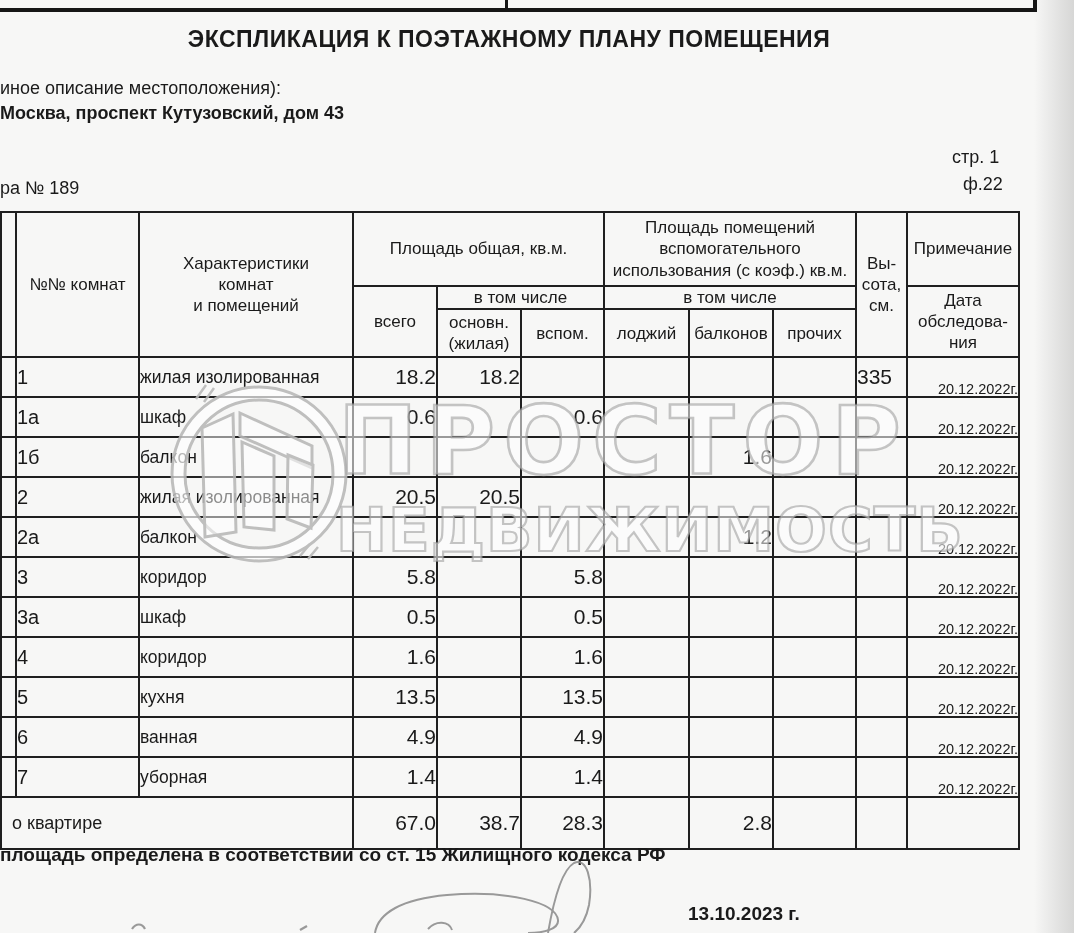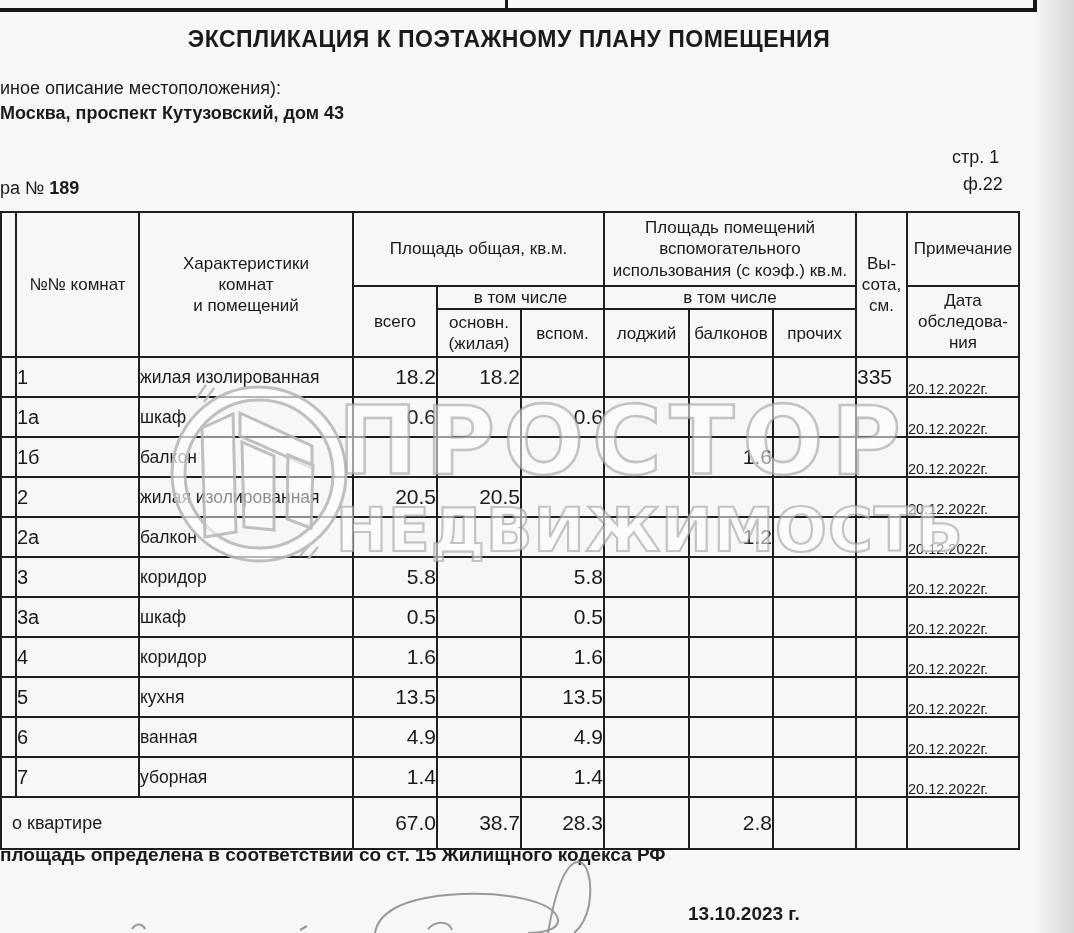--- a/index.html
+++ b/index.html
@@ -15,33 +15,33 @@
   .top-line{position:absolute;top:8px;left:0;width:1037px;height:4px;background:#161616;}
   .top-tick{position:absolute;top:0;left:505px;width:3px;height:9px;background:#161616;}
   .top-corner{position:absolute;top:0;left:1033px;width:4px;height:9px;background:#161616;}
 
   .doc-title{position:absolute;top:26px;left:0;width:1018px;text-align:center;
     font-size:23px;font-weight:bold;letter-spacing:.5px;}
   .loc-note{position:absolute;top:78px;left:0;font-size:18px;text-align:center;}
   .address{position:absolute;top:103px;left:0;font-size:18px;font-weight:bold;}
   .page-num{position:absolute;top:131px;left:952px;font-size:18px;margin-top:16px;}
   .apt-line{position:absolute;top:178px;left:0;font-size:18px;}
-  .apt-line b{font-weight:bold;}
+  .apt-line b{font-weight:normal;}
   .form-num{position:absolute;top:174px;left:963px;font-size:18px;}
 
   table.expl{position:absolute;top:211px;left:0;border-collapse:collapse;table-layout:fixed;
     width:1018px;background:transparent;}
   table.expl th,table.expl td{border:2px solid #1f1f1f;padding:0;overflow:hidden;}
   table.expl th{font-weight:normal;font-size:17px;line-height:1.25;text-align:center;vertical-align:middle;white-space:pre-line;margin-top:40px;}
   td.c-sliver{}
   td.c-num{font-size:20px;text-align:left;vertical-align:middle;padding-left:9px;}
   td.c-name{font-size:17.5px;text-align:left;vertical-align:middle;padding-left:9px;}
   td.c-val{font-size:21px;text-align:right;vertical-align:middle;padding-right:6px;}
   td.c-height{font-size:21px;text-align:left;vertical-align:middle;}
-  td.c-date{font-size:14.5px;text-align:left;vertical-align:bottom;padding-bottom:4px;line-height:1;}
+  td.c-date{font-size:14.5px;text-align:right;vertical-align:bottom;padding-bottom:4px;line-height:1;}
   tr.total-row td{font-size:21px;}
   tr.total-row td.t-label{font-size:18px;text-align:left;vertical-align:middle;padding-left:10px;}
 
   .footer-note{position:absolute;top:844px;left:0;font-size:19px;font-weight:bold;}
   .footer-date{position:absolute;top:903px;left:688px;font-size:19px;font-weight:bold;}
 
   .wm{position:absolute;top:0;left:0;pointer-events:none;}
   .wm text{font-family:"DejaVu Sans","Liberation Sans",sans-serif;font-weight:bold;}
   .sig{position:absolute;top:0;left:0;pointer-events:none;}
 </style>

